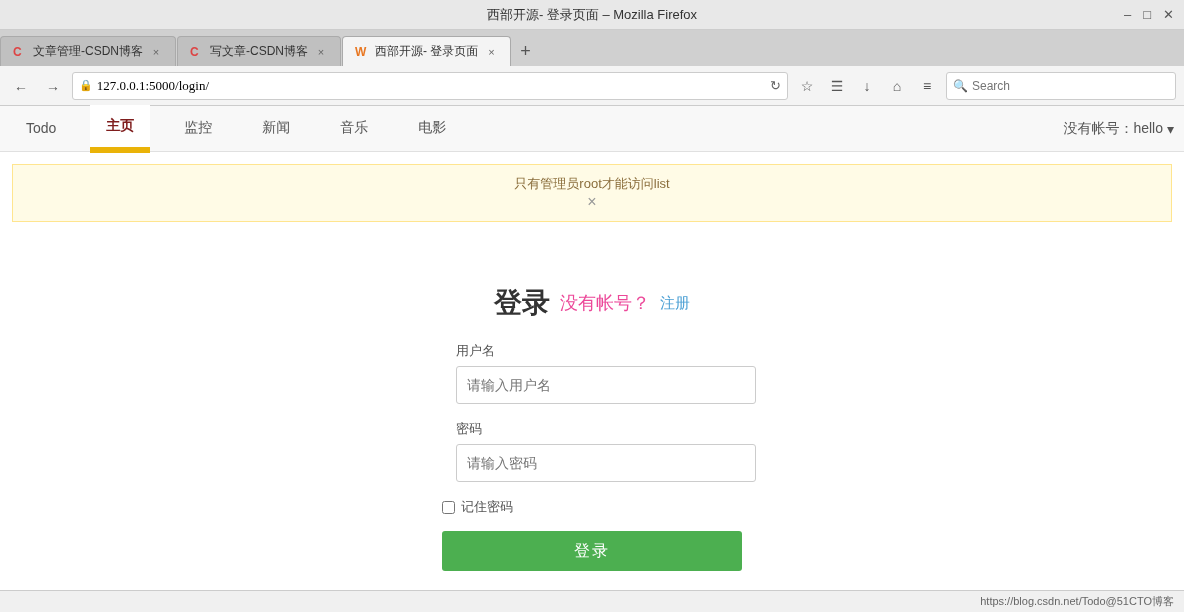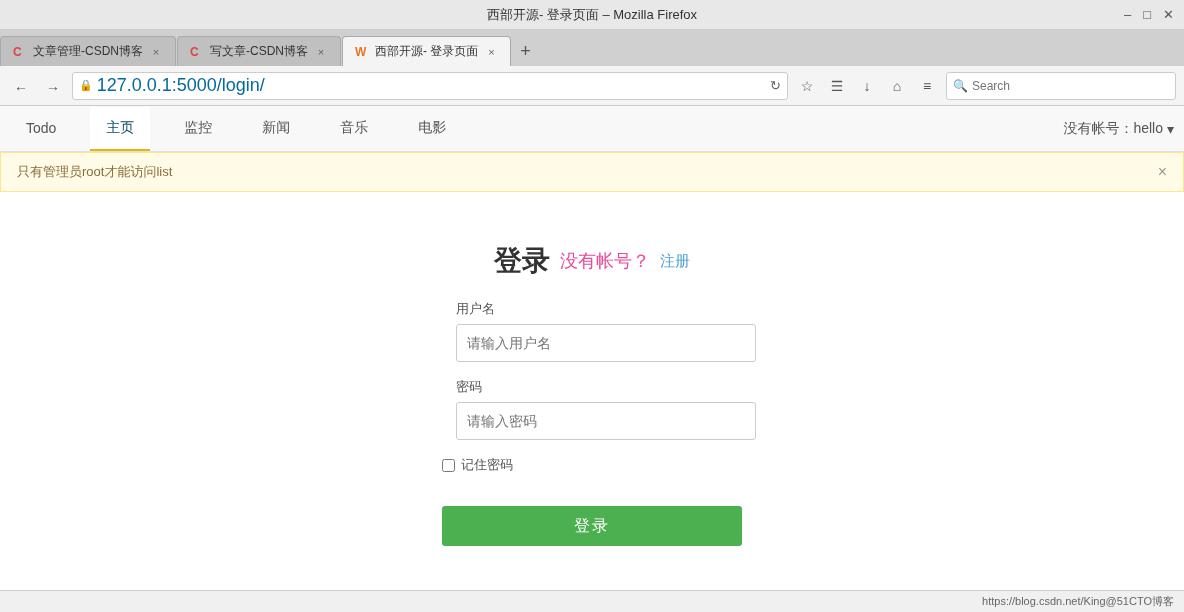--- a/index.html
+++ b/index.html
@@ -118,23 +118,24 @@
       border-radius: 3px;
       height: 28px;
       padding: 0 6px;
       gap: 4px;
     }
     .url-icon { font-size: 11px; color: #888; }
     .url-input {
       flex: 1;
       border: none;
       outline: none;
-      font-size: 18px;
-      color: #0369a1;
+      font-size: 13px;
+      color: #000000;
       background: transparent;
+      font-family: Liberation Serif, serif;
     }
     .url-refresh { font-size: 13px; color: #666; cursor: pointer; }
     .search-input-container {
       display: flex;
       align-items: center;
       background: #fff;
       border: 1px solid #ccc;
       border-radius: 3px;
       height: 28px;
       padding: 0 6px;
@@ -184,43 +185,45 @@
       gap: 18px;
     }
     .nav-item {
       padding: 12px 16px;
       font-size: 14px;
       color: #555;
       cursor: pointer;
       border-bottom: 2px solid transparent;
     }
     .nav-item.active {
-      color: #0c4a6e;
-      border-bottom: 2px solid #eab308;
+      color: #7f1d1d;
+      border-bottom: 6px solid #eab308;
       background: #fff;
+      font-weight: bold;
     }
     .nav-user {
       font-size: 14px;
       color: #555;
       display: flex;
       align-items: center;
       gap: 4px;
     }
 
     
     .alert-warning {
       background: #fffbe6;
       border: 1px solid #ffe58f;
       padding: 10px 16px;
       font-size: 13px;
       color: #8a6d3b;
       display: flex;
       align-items: center;
       justify-content: space-between;
-      margin: 0;
+      margin: 12px;
+      flex-direction: column;
     }
     .alert-close {
       cursor: pointer;
       color: #999;
       font-size: 16px;
     }
 
     
     .login-area {
       display: flex;
@@ -267,21 +270,21 @@
       padding: 0 10px;
       font-size: 14px;
       color: #999;
       outline: none;
       background: #fff;
     }
     .remember-row {
       display: flex;
       align-items: center;
       gap: 6px;
-      margin-bottom: 32px;
+      margin-bottom: 15px;
       width: 300px;
     }
     .remember-checkbox {
       width: 13px;
       height: 13px;
       cursor: pointer;
     }
     .remember-label {
       font-size: 13px;
       color: #555;
@@ -405,14 +408,14 @@
 
   <div class="remember-row">
     <input type="checkbox" class="remember-checkbox" style="">
     <span class="remember-label">记住密码</span>
   </div>
 
   <button class="login-btn">登录</button>
 </div>
 
 <div class="status-bar">
-  <span>https://blog.csdn.net/King@51CTO博客</span>
+  <span>https://blog.csdn.net/Todo@51CTO博客</span>
 </div>
 
 </body></html>

